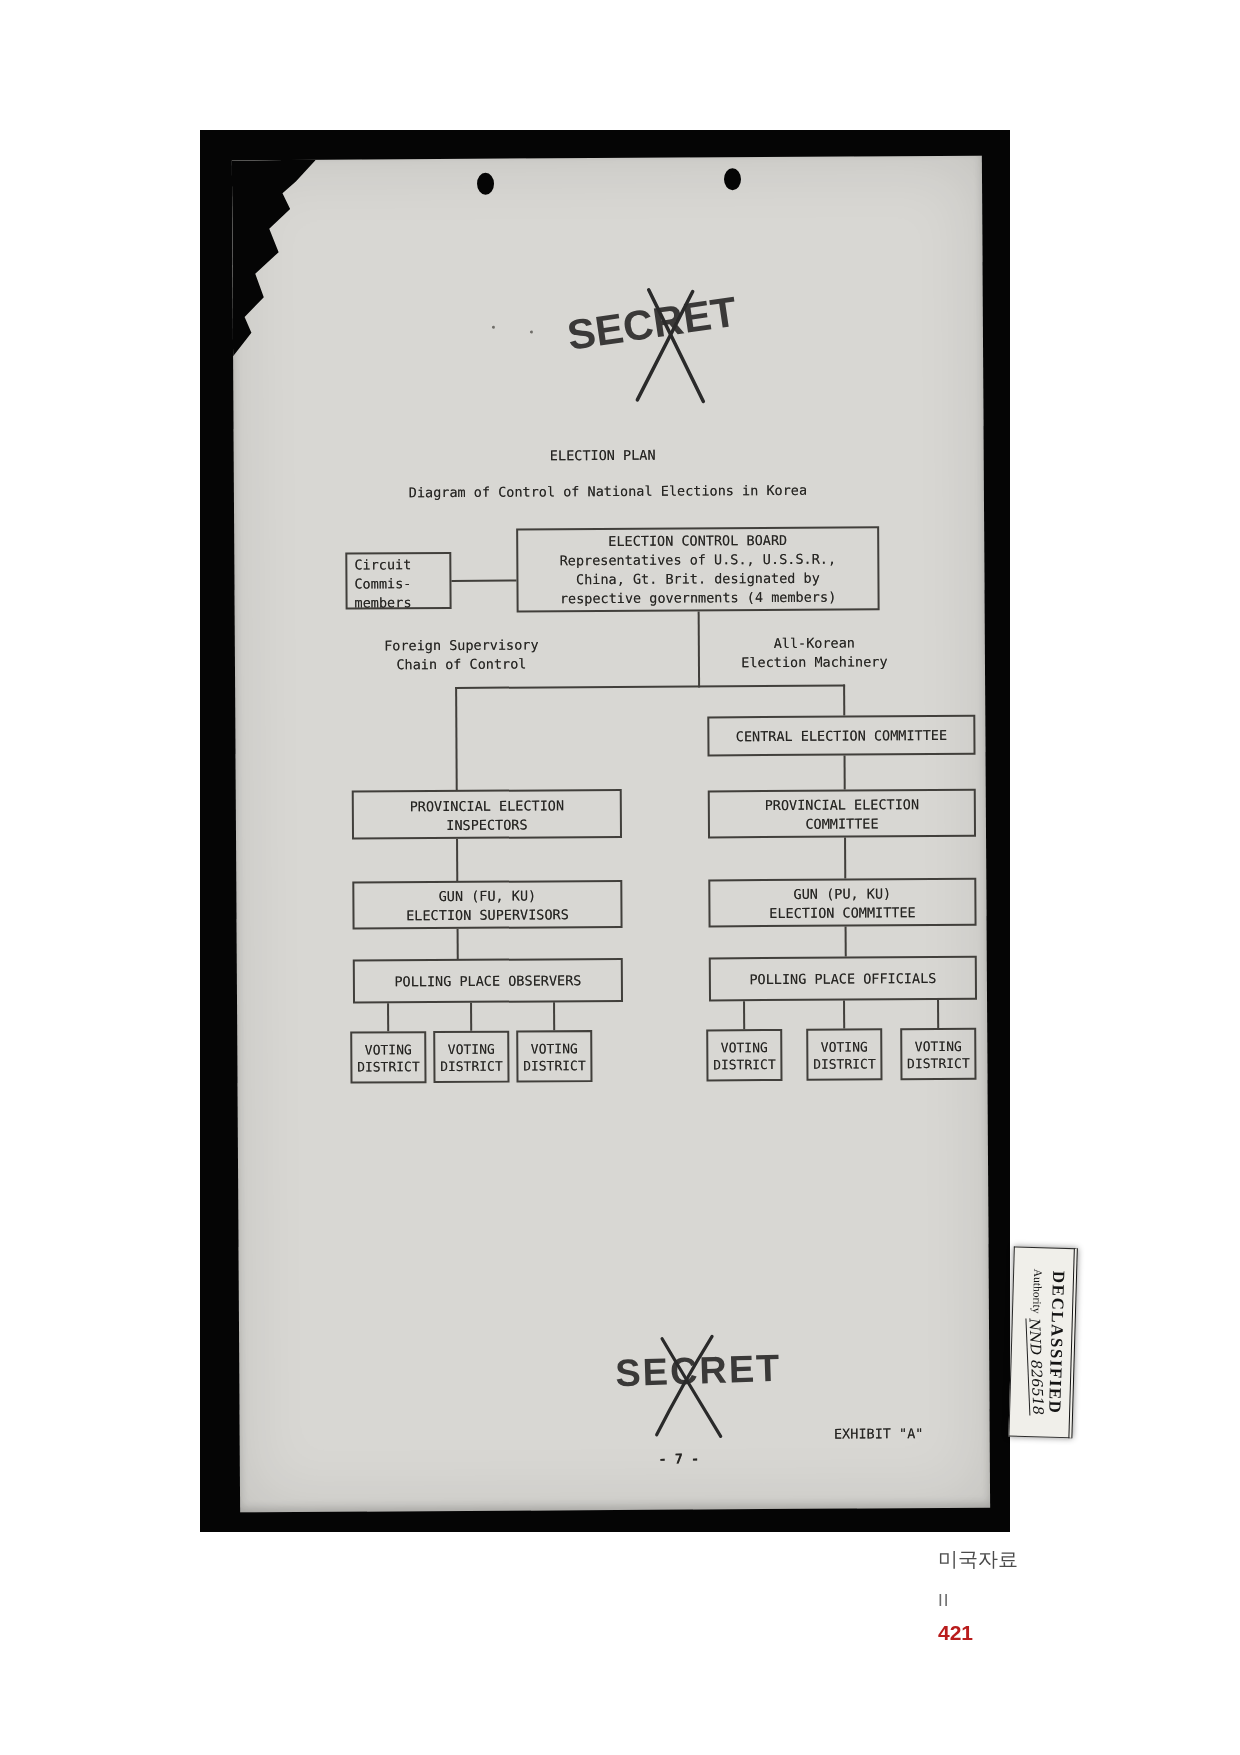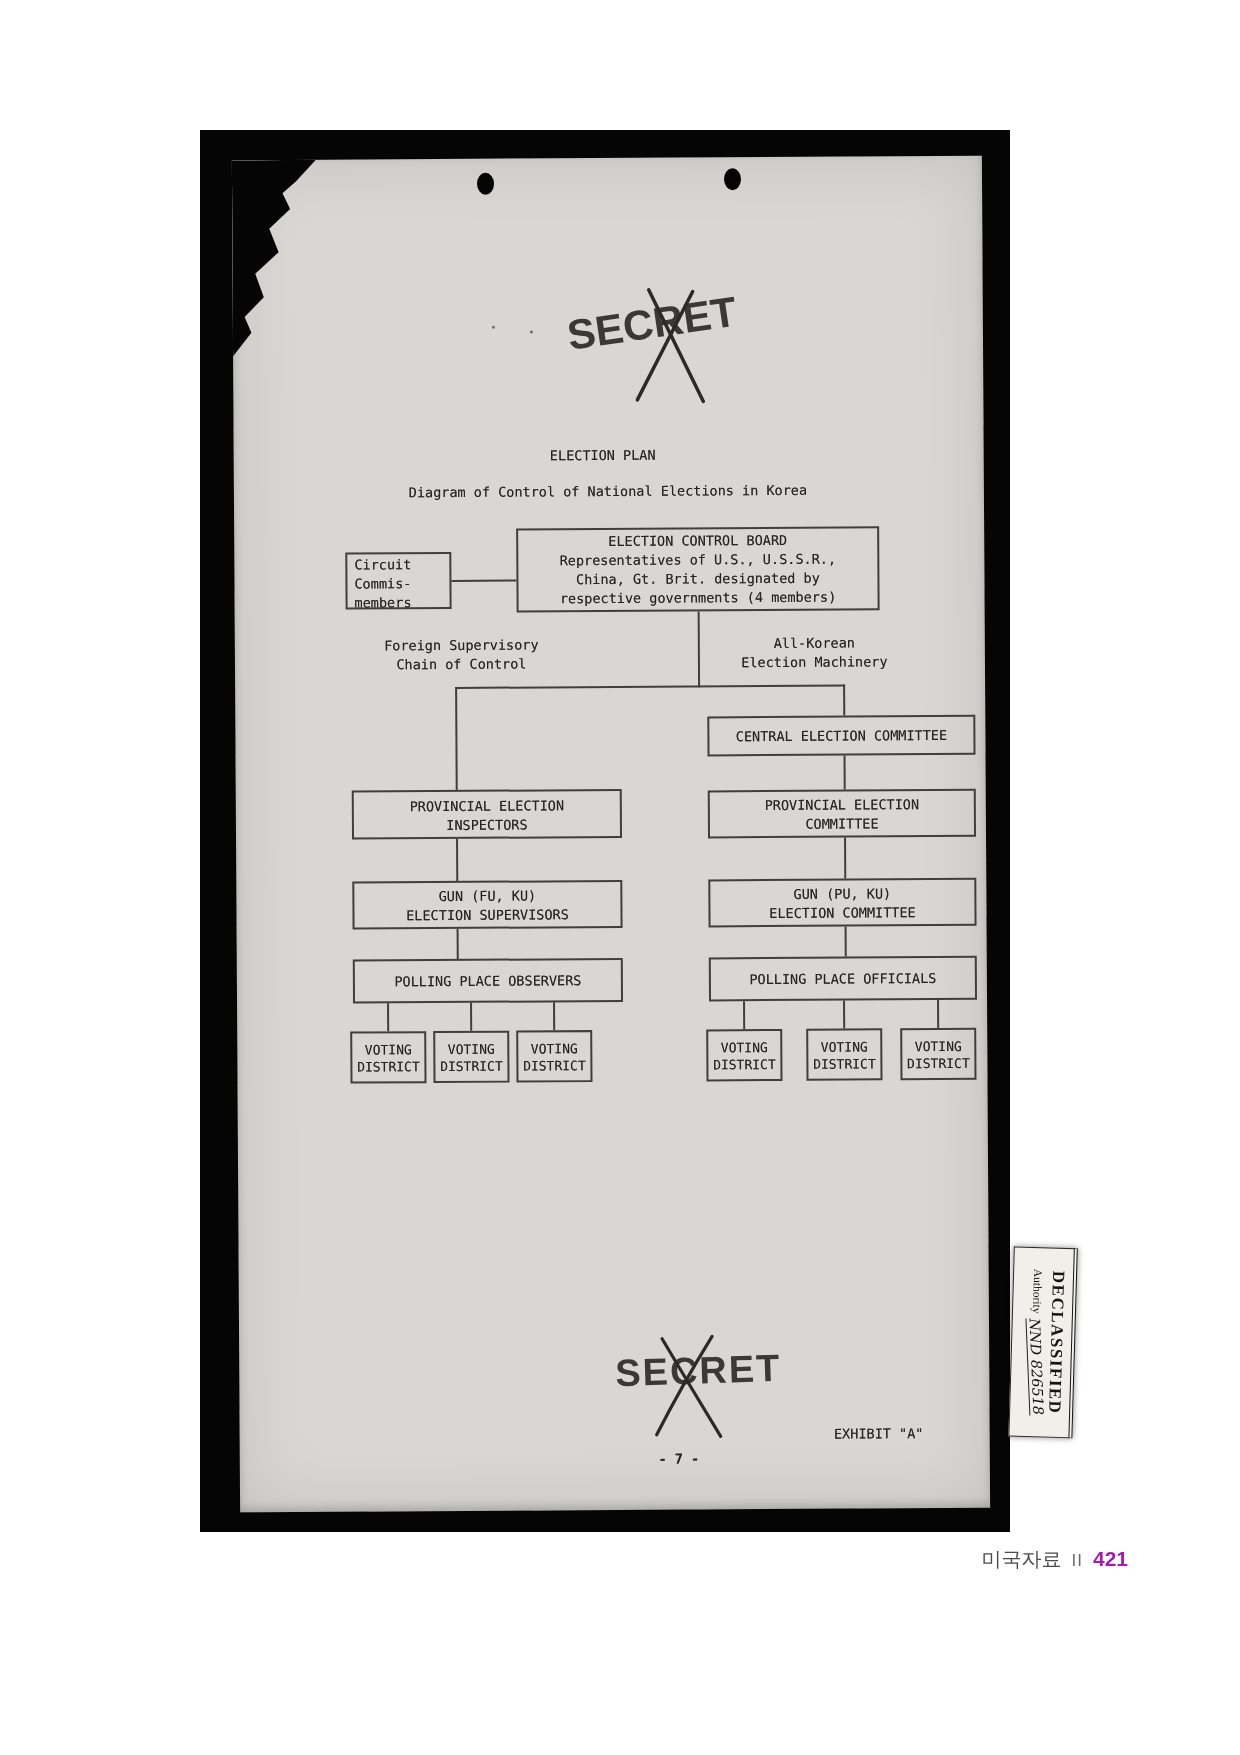--- a/index.html
+++ b/index.html
@@ -55,24 +55,24 @@
   .decl .d1{font-family:"Liberation Serif",serif;font-weight:700;font-size:17px;
             letter-spacing:1.5px;margin-top:5px;}
   .decl .d2{display:flex;justify-content:center;align-items:baseline;gap:5px;margin-top:1px;}
   .decl .d2 .lab{font-family:"Liberation Serif",serif;font-size:11.5px;}
   .decl .d2 .val{font-family:"DejaVu Serif",serif;font-style:italic;font-size:14.5px;
                  border-bottom:1px solid #222;display:inline-block;transform:rotate(-4deg);}
 
   
   .book-footer{position:absolute;left:938px;top:1546px;width:190px;display:flex;
                justify-content:flex-end;align-items:baseline;gap:10px;
-               font-family:"Liberation Sans",sans-serif;}
+               font-family:"Liberation Sans",sans-serif;flex-direction:column;}
   .book-footer .kor{color:#4b4b4b;font-size:20px;}
-  .book-footer .vol{color:#6c6c6c;font-size:17px;letter-spacing:1px;}
-  .book-footer .pg{color:#a21caf;font-size:21px;font-weight:700;}
+  .book-footer .vol{color:#6c6c6c;font-size:17px;letter-spacing:1px;margin-top:8px;}
+  .book-footer .pg{color:#b91c1c;font-size:21px;font-weight:700;}
 </style>
 </head>
 <body>
 
 <div id="stage">
 
   <div class="bed"></div>
 
   <div class="paper">
 

